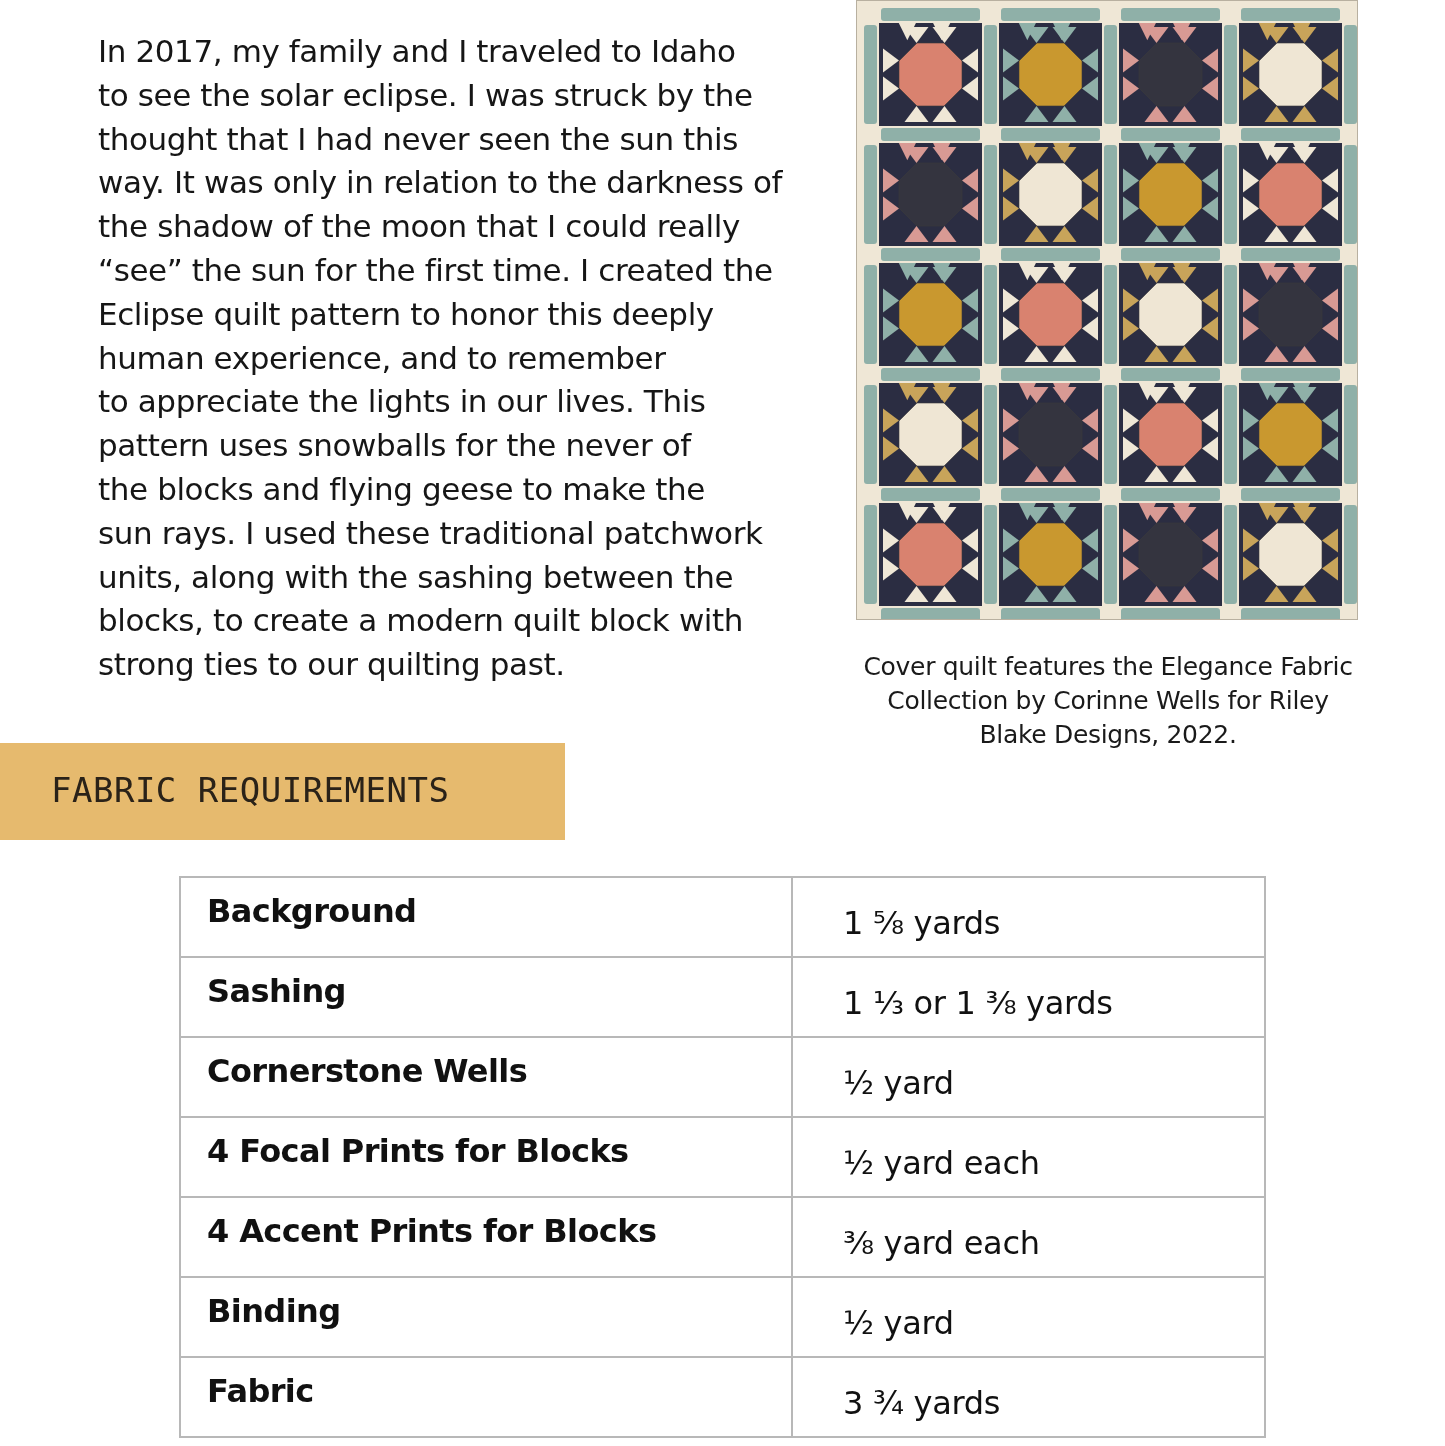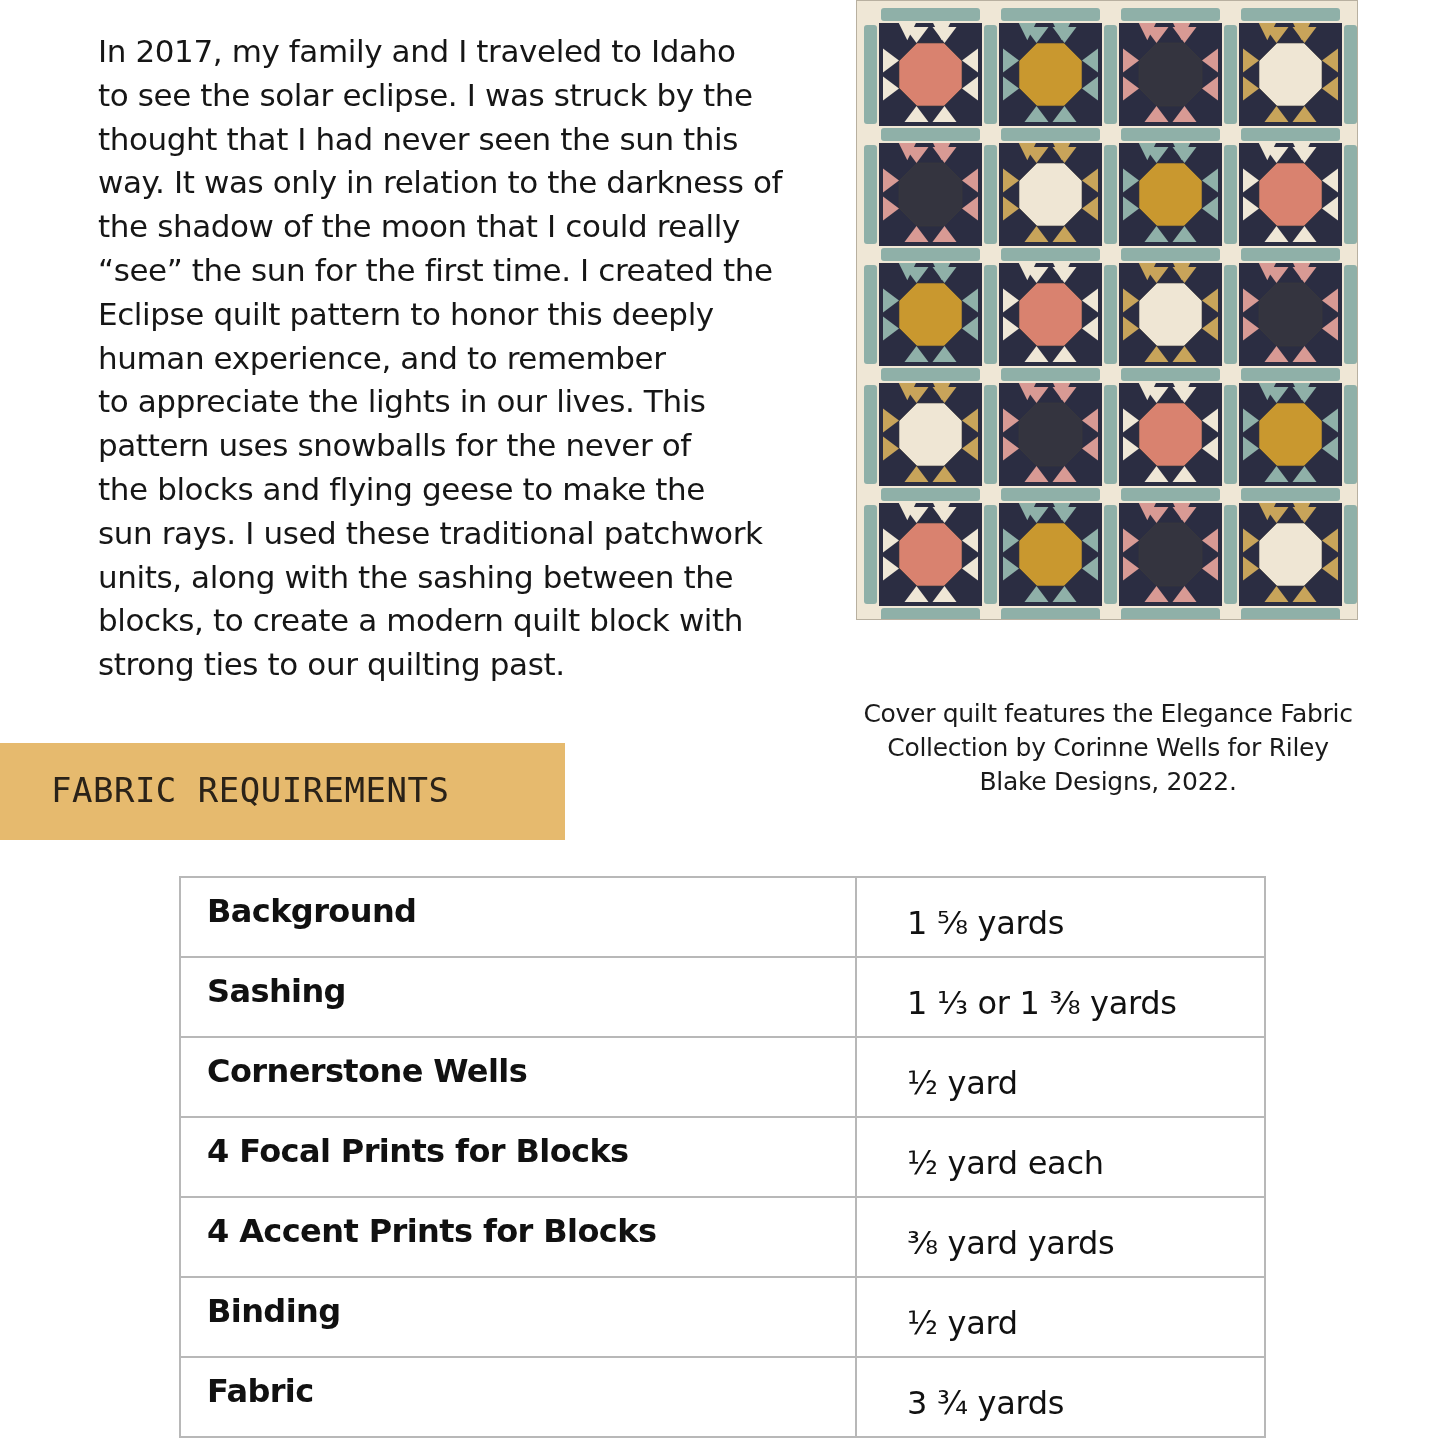--- a/index.html
+++ b/index.html
@@ -17,21 +17,20 @@
   .intro .line { display: block; white-space: nowrap; }
 
   .quilt {
     position: absolute; left: 856px; top: 0px; width: 502px; height: 620px;
     background: #efe7d6; border: 1px solid #b8b0a0; box-sizing: border-box;
   }
   .caption {
     position: absolute; left: 830px; top: 650px; width: 556px;
     text-align: center; font-size: 25px; line-height: 34px; color: #1a1a1a;
     letter-spacing: -0.3px;
-    margin-top: 47px;
   }
   .caption .line { display: block; white-space: nowrap; }
 
   .banner {
     position: absolute; left: 0; top: 743px; width: 565px; height: 97px;
     background: #e6ba6e;
   }
   .banner-text {
     position: absolute; left: 51px; top: 770px;
     font-family: "DejaVu Sans Mono", monospace; font-size: 34px;
@@ -40,21 +39,21 @@
 
   .fabric-table {
     position: absolute; left: 179px; top: 876px; width: 1087px;
     border-collapse: collapse; table-layout: fixed;
   }
   .fabric-table td {
     border: 2px solid #b8b8b8; height: 80px; box-sizing: border-box;
     vertical-align: top; padding: 0;
   }
   .fabric-table td.name {
-    width: 676px; font-weight: bold; font-size: 32px; padding: 14px 0 0 26px;
+    width: 612px; font-weight: bold; font-size: 32px; padding: 14px 0 0 26px;
     color: #111; letter-spacing: -0.6px;
   }
   .fabric-table td.amount {
     font-size: 32px; padding: 26px 9px 0 50px; color: #111; letter-spacing: -0.3px;
   }
 </style>
 </head>
 <body>
 
 <div class="intro">
@@ -392,21 +391,21 @@
     <tr>
       <td class="name">Cornerstone Wells</td>
       <td class="amount">½ yard</td>
     </tr>
     <tr>
       <td class="name">4 Focal Prints for Blocks</td>
       <td class="amount">½ yard each</td>
     </tr>
     <tr>
       <td class="name">4 Accent Prints for Blocks</td>
-      <td class="amount">⅜ yard yards</td>
+      <td class="amount">⅜ yard each</td>
     </tr>
     <tr>
       <td class="name">Binding</td>
       <td class="amount">½ yard</td>
     </tr>
     <tr>
       <td class="name">Fabric</td>
       <td class="amount">3 ¾ yards</td>
     </tr>
   </tbody>

